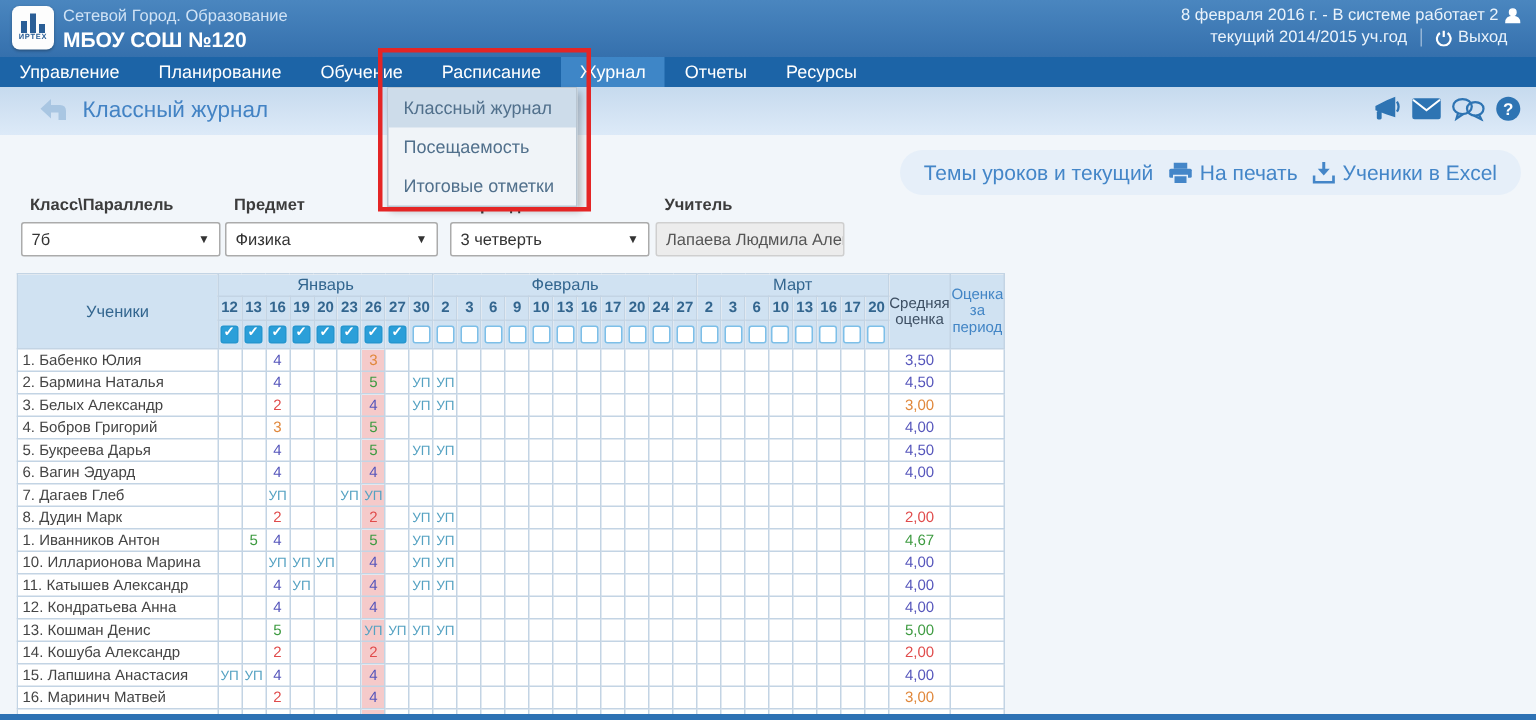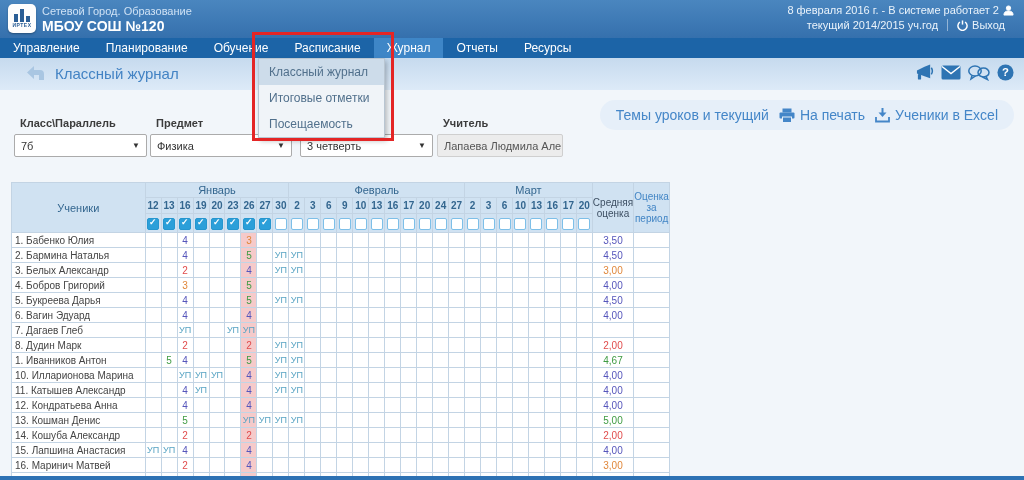--- a/index.html
+++ b/index.html
@@ -36,21 +36,21 @@
   .page-title{position:absolute;left:55px;top:7px;font-size:15px;color:#4383c4;}
   .title-icons{position:absolute;right:10px;top:6px;display:flex;gap:7px;align-items:center;}
   .title-icons svg{display:block;}
 
   
   .actions{position:absolute;right:10px;top:100px;height:30px;background:#e6eff9;border-radius:15px;
     display:flex;align-items:center;gap:10px;padding:0 16px;font-size:14px;color:#4486c8;}
   .actions .lnk{display:flex;align-items:center;gap:5px;cursor:pointer;}
 
   
-  .filter-group{position:absolute;top:117px;}
+  .filter-group{position:absolute;top:131px;}
   .filter-label{font-size:11px;font-weight:bold;color:#3c3c3c;margin:0 0 5px 6px;white-space:nowrap;}
   .filter-box{height:21px;border:1px solid #ababab;border-radius:2px;background:#fff;
     font-size:11px;color:#333;display:flex;align-items:center;padding:0 6px;justify-content:space-between;white-space:nowrap;overflow:hidden;}
   .filter-box .arrow{font-size:8px;color:#333;margin-left:6px;}
   .filter-box.readonly{background:#ececec;border-color:#cfcfcf;color:#555;}
 
   
   .table-wrap{position:absolute;left:11px;top:182px;width:659px;height:295px;overflow:hidden;}
   table{border-collapse:collapse;table-layout:fixed;background:#fff;}
   td,th{border:1px solid #c3d4e4;overflow:hidden;white-space:nowrap;padding:0;font-weight:normal;}
@@ -865,20 +865,20 @@
             <td class="td-mark" style="color:#444"></td>
             <td class="td-mark" style="color:#444"></td>
             <td class="td-mark" style="color:#444"></td>
             <td class="td-avg" style="color:#e0873a">3,00</td>
             <td class="td-period"></td>
           </tr>
         </tbody>
       </table>
   </div>
 
-  <div class="dropdown"><span id="dropdown-items"><div class="dropdown-item active">Классный журнал</div><div class="dropdown-item">Итоговые отметки</div><div class="dropdown-item">Посещаемость</div></span></div>
+  <div class="dropdown"><span id="dropdown-items"><div class="dropdown-item active">Классный журнал</div><div class="dropdown-item">Посещаемость</div><div class="dropdown-item">Итоговые отметки</div></span></div>
 
   <div class="red-box"></div>
 
 
   <div class="bottombar"></div>
 
 </div>
 
 </body></html>

